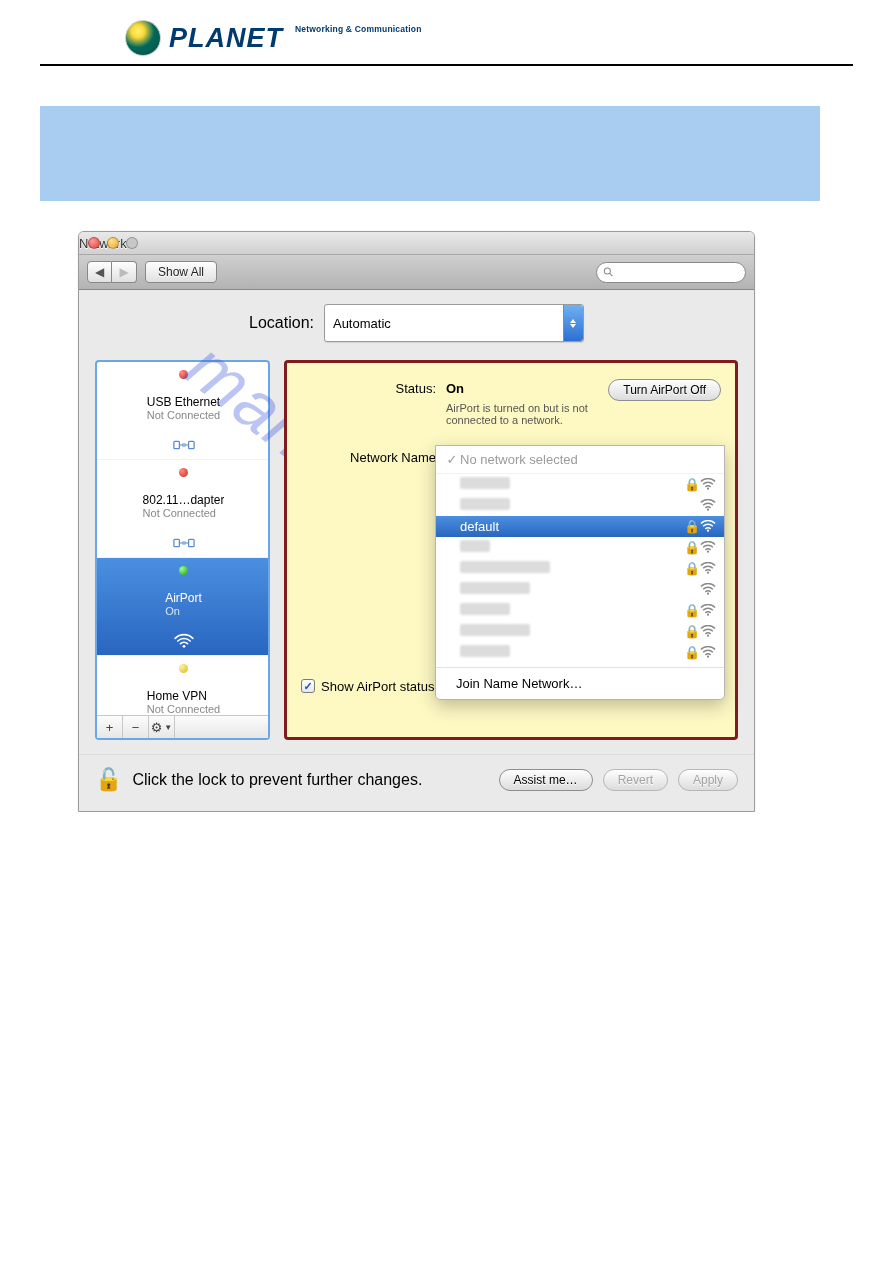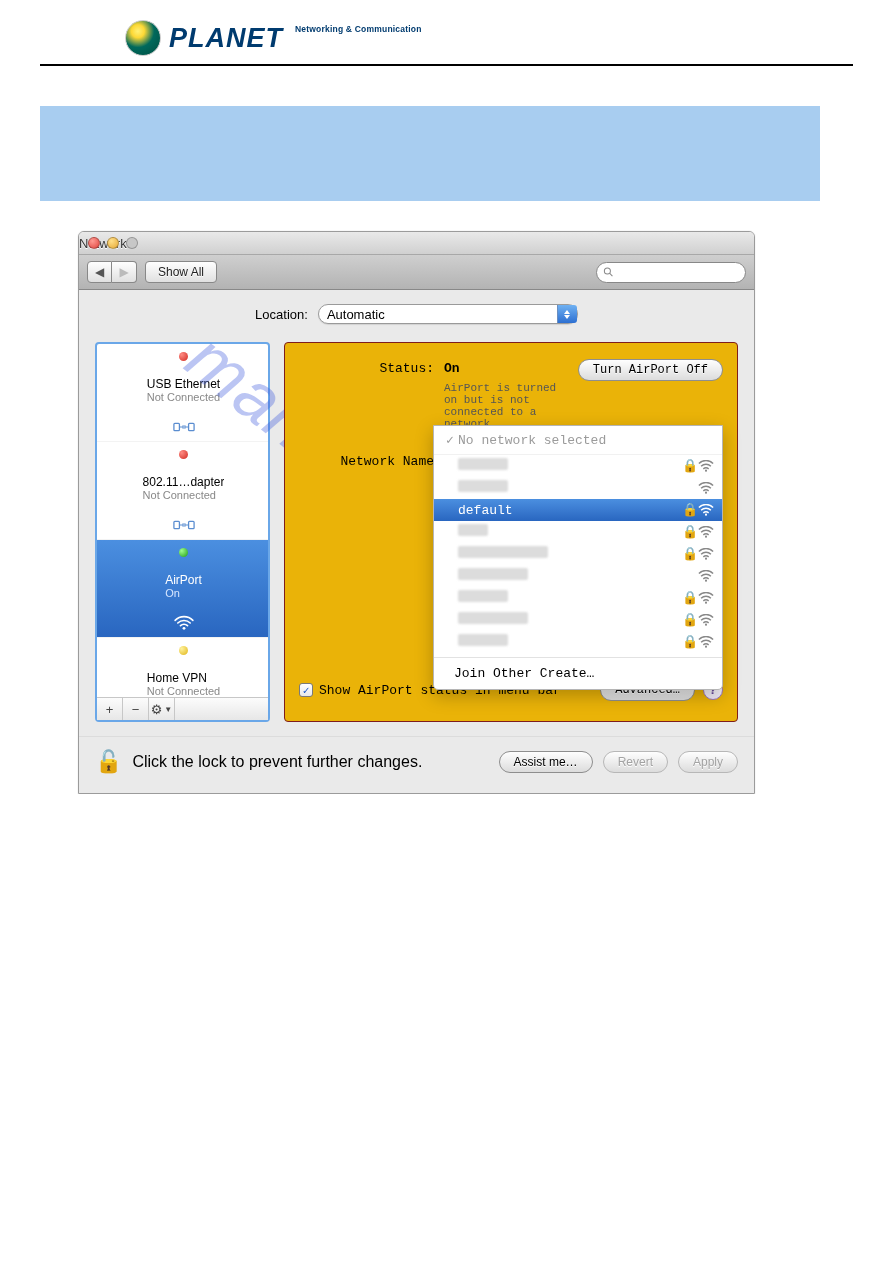--- a/index.html
+++ b/index.html
@@ -100,25 +100,25 @@
 
   
   .content {
     background: #eaeaea;
     padding: 14px 16px 14px 16px;
   }
   .location-row {
     display: flex; align-items: center; justify-content: center;
     gap: 10px; margin-bottom: 18px;
   }
-  .location-row label { font-size: 13px; color: #000; }
+  .location-row label { font-size: 16px; color: #000; }
   .select-aqua {
     position: relative;
-    width: 260px; height: 20px;
-    background: #fff; border: 1px solid #9a9a9a; border-radius: 11px;
+    width: 260px; height: 38px;
+    background: #fff; border: 1px solid #9a9a9a; border-radius: 3px;
     display: flex; align-items: center;
     padding-left: 8px;
     box-shadow: 0 1px 1px rgba(0,0,0,0.1);
   }
   .select-aqua .cap {
     position: absolute; right: 0; top: 0; bottom: 0;
     width: 20px;
     background: linear-gradient(#6fb1f2, #2d6fd1);
     border-left: 1px solid #6a8ec0;
     border-radius: 0 3px 3px 0;
@@ -164,26 +164,25 @@
   }
   .side-tool-btn {
     width: 26px;
     border-right: 1px solid #c7c7c7;
     display: flex; align-items: center; justify-content: center;
     font-size: 13px; color: #444;
   }
 
   .main-panel {
     flex: 1;
-    background: #eab308;
-    border: 1px solid #7f1d1d;
+    background: #fef9c3;
+    border: 3px solid #7f1d1d;
     border-radius: 4px;
     padding: 16px 14px 12px 14px;
     position: relative;
-    font-family: Liberation Mono, monospace;
   }
   .row { display: flex; align-items: flex-start; gap: 10px; }
   .row-label { width: 135px; text-align: right; font-size: 13px; padding-top: 2px; }
   .status-block { flex: 1; }
   .status-on { font-weight: 600; font-size: 13px; padding-top: 2px; }
   .status-desc { font-size: 11px; color: #555; margin-top: 6px; max-width: 230px; }
   .btn-rounded {
     background: linear-gradient(#fefefe, #dcdcdc);
     border: 1px solid #8e8e8e; border-radius: 11px;
     height: 22px; padding: 0 14px;
@@ -479,21 +478,21 @@
             <div class="dd-item">
               <span class="nm"><span class="blur w1"></span></span>
               <span class="lock-mini">🔒</span>
               <svg class="wifi-mini" viewBox="0 0 18 14">
                   <path d="M1 4 a11 11 0 0 1 16 0 M3.5 7 a8 8 0 0 1 11 0 M6 10 a4.5 4.5 0 0 1 6 0" stroke="currentColor" stroke-width="1.6" fill="none"></path>
                   <circle cx="9" cy="12" r="1.2" fill="currentColor"></circle>
                 </svg>
             </div>
           </div>
           <div class="dd-sep"></div>
-          <div class="dd-action">Join Other Create…</div>
+          <div class="dd-action">Join Name Network…</div>
         </div>
 
         <div class="panel-bottom">
           <span class="chk checked"></span>
           <span style="flex:1;font-size:13px;">Show AirPort status in menu bar</span>
           <div class="btn-rounded">Advanced…</div>
           <span style="width:8px;"></span>
           <div class="help-circle">?</div>
         </div>
       </div>

